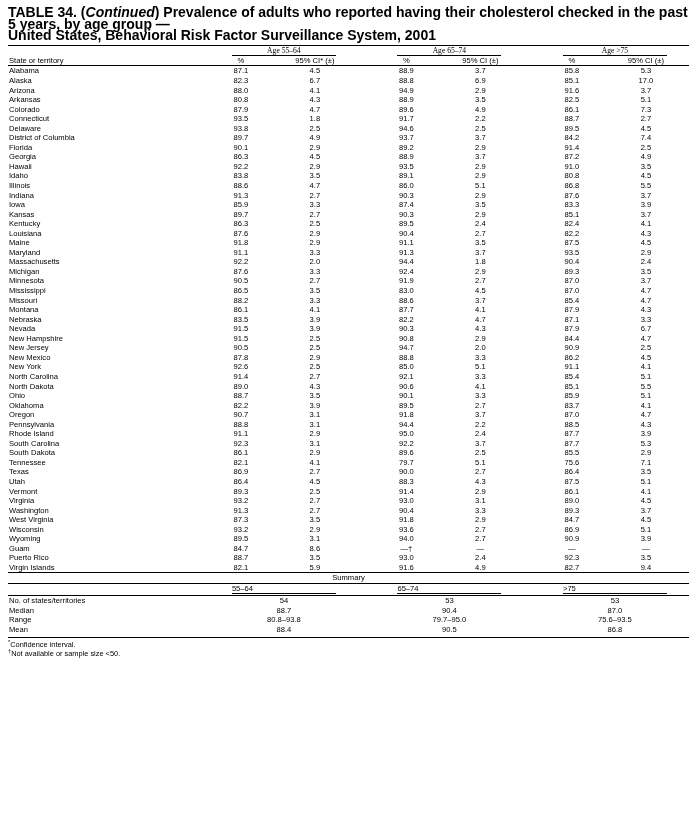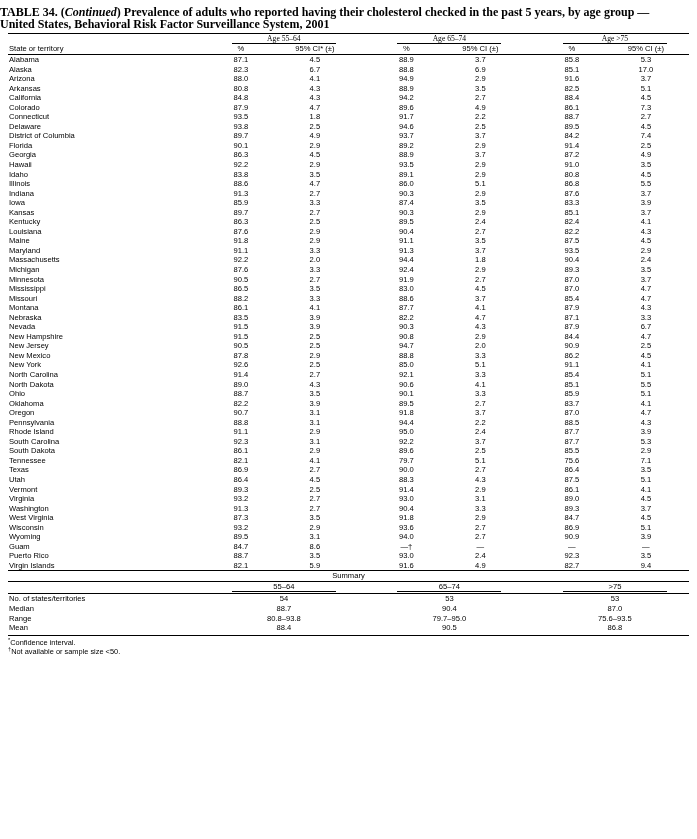--- a/index.html
+++ b/index.html
@@ -15,26 +15,25 @@
     font-size: 7.6px;
   }
   .page {
     position: relative;
     width: 697px;
     height: 839px;
     padding: 0;
     box-sizing: border-box;
   }
   .title {
-    font-size: 12px;
+    font-size: 14px;
     font-weight: bold;
     line-height: 11.5px;
-    padding: 7px 8px 0 0;
+    padding: 7px 8px 0 8px;
     box-sizing: border-box;
-    font-family: Liberation Serif, serif;
   }
   .title .cont {
     font-style: italic;
     font-weight: bold;
   }
   table.main {
     border-collapse: collapse;
     width: 681px;
     margin: 3px 8px 0 8px;
     table-layout: fixed;
@@ -73,21 +72,21 @@
   .gap-col { width: 13px; }
   td.state { text-align: left; padding-left: 1px !important; margin-top: 17px; }
   td.num { text-align: center; }
   .summary-band td {
     text-align: center;
     border-top: 1.1px solid #000;
     border-bottom: 0.8px solid #000;
     line-height: 10px;
   }
   .sum-head td {
-    text-align: center;
+    text-align: left;
     padding-bottom: 1px;
   }
   .sum-head .u2 {
     border-bottom: 0.8px solid #000;
     display: block;
     width: 104px;
     margin: 0 auto;
     line-height: 9.4px;
     font-weight: normal;
   }
@@ -191,31 +190,20 @@
           <td class="num">80.8</td>
           <td class="num">4.3</td>
           <td></td>
           <td class="num">88.9</td>
           <td class="num">3.5</td>
           <td></td>
           <td class="num">82.5</td>
           <td class="num">5.1</td>
         </tr>
         <tr>
-          <td class="state">California</td>
-          <td class="num">84.8</td>
-          <td class="num">4.3</td>
-          <td></td>
-          <td class="num">94.2</td>
-          <td class="num">2.7</td>
-          <td></td>
-          <td class="num">88.4</td>
-          <td class="num">4.5</td>
-        </tr>
-        <tr>
           <td class="state">Colorado</td>
           <td class="num">87.9</td>
           <td class="num">4.7</td>
           <td></td>
           <td class="num">89.6</td>
           <td class="num">4.9</td>
           <td></td>
           <td class="num">86.1</td>
           <td class="num">7.3</td>
         </tr>

